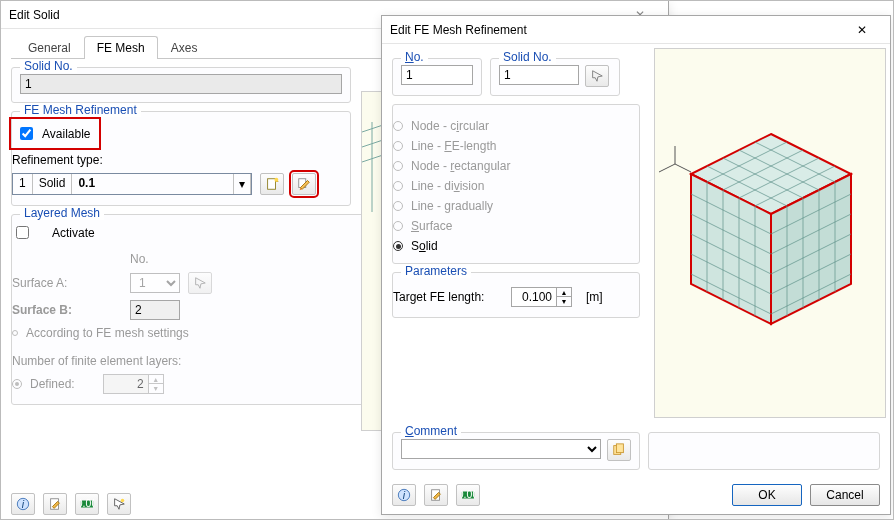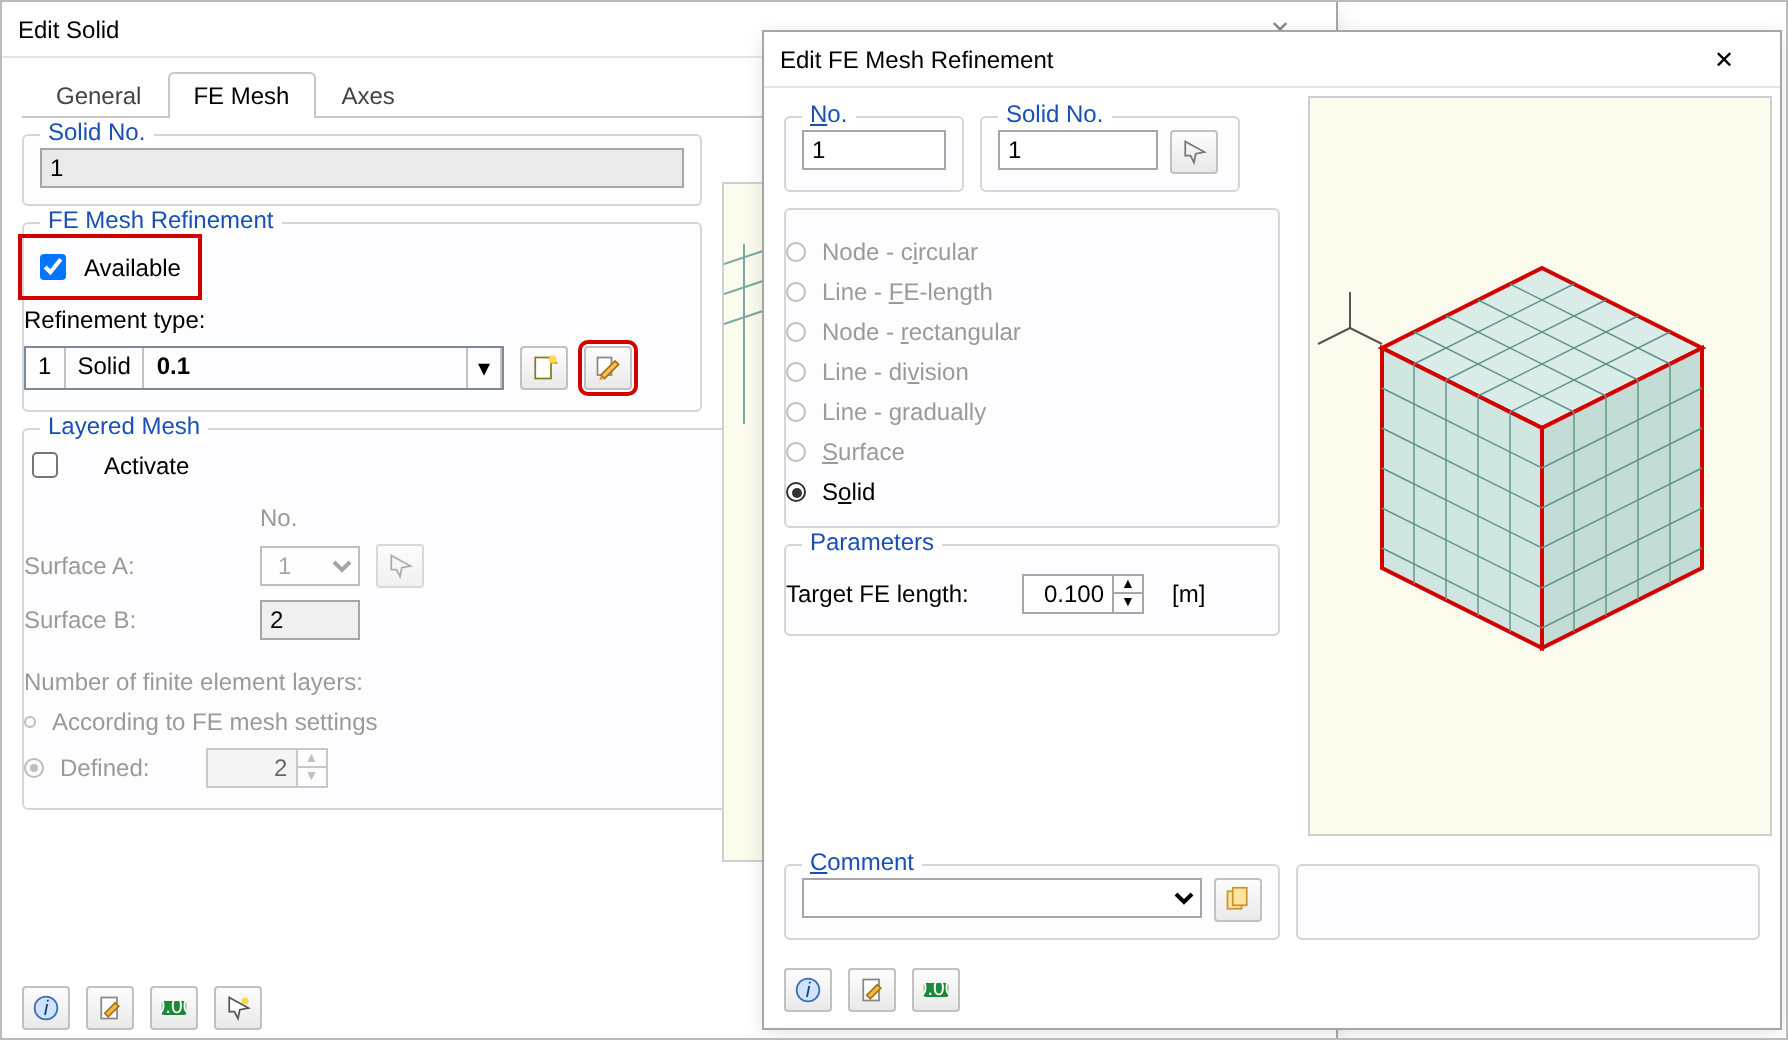--- a/index.html
+++ b/index.html
@@ -131,30 +131,30 @@
         <div class="row disabled">
           <span class="label" style="width:110px;">Surface A:</span>
           <select class="combo" disabled="" style="width:50px;"><option>1</option></select>
           <div class="icon-btn" style="opacity:.6;">
             <svg viewBox="0 0 16 16">
                 <path d="M3 2 L3 10 L6 10 L8 14 L9 9 L14 8 Z" fill="#f2f2f2" stroke="#777"></path>
               </svg>
           </div>
         </div>
         <div class="row disabled">
-          <span class="label" style="width:110px;">Surface B:</span>
+          <span class="label" style="width:110px;font-weight:bold;">Surface B:</span>
           <input type="text" readonly="" style="width: 50px;" value="2">
         </div>
 
+        <div class="row disabled radio">
+            <span style="width:6px; height:6px; border:1px solid #bdbdbd; border-radius:50%; display:inline-block;"></span>
+            <span>According to FE mesh settings</span>
+          </div>
         <div class="row disabled" style="margin-top:14px;">
             <span class="label">Number of finite element layers:</span>
-          </div>
-        <div class="row disabled radio">
-            <span style="width:6px; height:6px; border:1px solid #bdbdbd; border-radius:50%; display:inline-block;"></span>
-            <span>According to FE mesh settings</span>
           </div>
         <div class="row disabled radio">
           <span style="width:10px; height:10px; border:1px solid #bdbdbd; border-radius:50%; display:inline-flex; align-items:center; justify-content:center;">
               <span style="width:4px;height:4px;border-radius:50%; background:#bdbdbd;"></span>
             </span>
           <span>Defined:</span>
           <div class="spinner" style="margin-left:20px; opacity:.6;">
             <input type="text" readonly="" value="2" style="">
             <div class="arrows">
                 <div>▲</div>
@@ -358,16 +358,20 @@
               <path d="M7 13 L13 7 L11 5 L5 11Z" fill="#f0b84a" stroke="#a5730c"></path>
             </svg>
           </div>
         <div class="icon-btn">
             <svg viewBox="0 0 16 16">
               <rect x="1" y="4" width="14" height="8" rx="1" fill="#1a8a3a"></rect>
               <text x="8" y="11" text-anchor="middle" font-size="7" fill="#fff">0.00</text>
             </svg>
           </div>
       </div>
+      <div class="dlg-buttons" style="bottom:8px;">
+        <button class="btn default">OK</button>
+        <button class="btn">Cancel</button>
+      </div>
     </div>
   </div>
 
 </div>
 
 </body></html>

